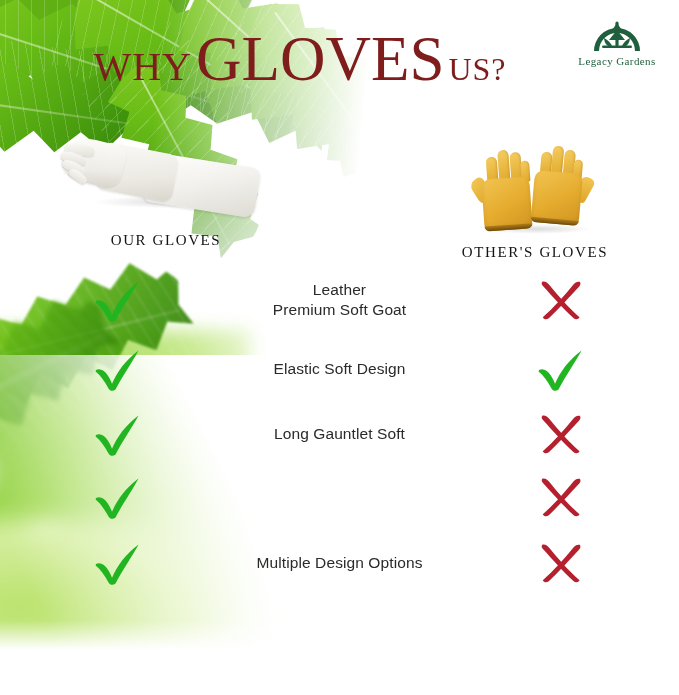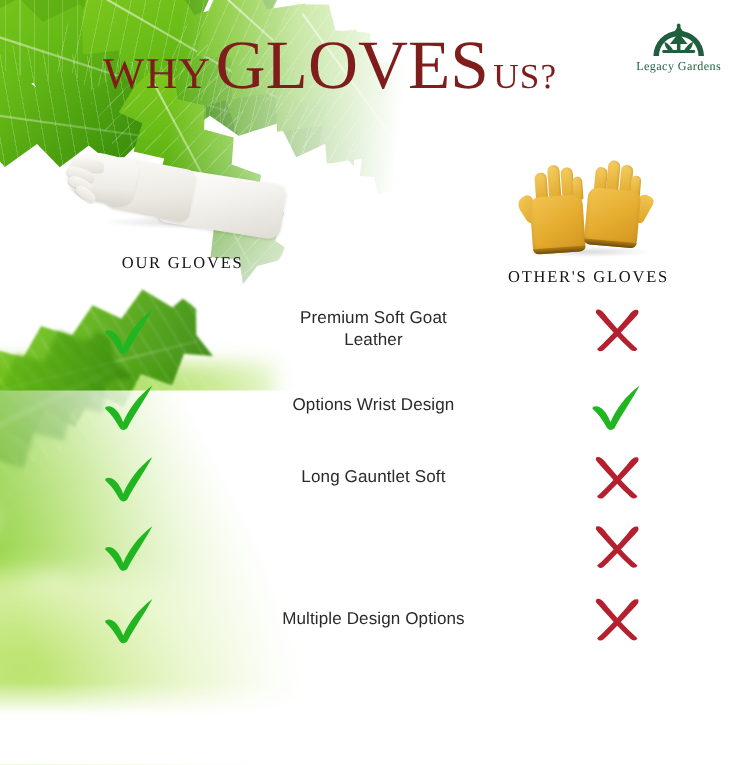--- a/index.html
+++ b/index.html
@@ -308,38 +308,38 @@
 
 
   <div class="table" id="compare-table">
       <div class="row" style="position: absolute; left: 0px; top: 19px; width: 679px; height: 0px; display: flex; align-items: center;">
         <div class="cell-mark">
           <svg width="52" height="46" viewBox="0 0 52 46">
             <path d="M4 24 C8 22 12 24 15.5 29 C17.5 32 18.8 34.6 20 37.8 C25 26 33.5 14.2 46.5 4.5 C40.5 16 30.5 30 23.5 43.5 C21 45.6 18 45.2 16.5 42.5 C12.5 35.5 8.5 29.5 3.6 25.6 Z" fill="#22b522"></path>
           </svg>
         </div>
         <div class="cell-feat">
+          <span class="feat-line">Leather</span>
           <span class="feat-line">Premium Soft Goat</span>
-          <span class="feat-line">Leather</span>
         </div>
         <div class="cell-mark-right">
           <svg width="48" height="44" viewBox="0 0 48 44">
             <path d="M5.5 3.5 C8.5 3 10.5 4.6 12.6 7.2 C20.5 17 31.5 29.5 42.5 39.2 C41.2 41.6 38.6 41.8 36.4 40 C26.6 31 15.2 18.2 6.2 8.2 C4.4 6.6 4.2 5 5.5 3.5 Z" fill="#b5202e"></path>
             <path d="M42.8 3.8 C44 5.4 43.6 7.2 41.8 9 C32.6 18.8 21.4 31.2 11.8 40.2 C9.6 41.9 7 41.6 5.8 39.2 C16.6 29.6 27.8 17.2 35.6 7.4 C37.6 4.8 39.8 3.2 42.8 3.8 Z" fill="#b5202e"></path>
           </svg>
         </div>
       </div>
       <div class="row" style="position: absolute; left: 0px; top: 88px; width: 679px; height: 0px; display: flex; align-items: center;">
         <div class="cell-mark">
           <svg width="52" height="46" viewBox="0 0 52 46">
             <path d="M4 24 C8 22 12 24 15.5 29 C17.5 32 18.8 34.6 20 37.8 C25 26 33.5 14.2 46.5 4.5 C40.5 16 30.5 30 23.5 43.5 C21 45.6 18 45.2 16.5 42.5 C12.5 35.5 8.5 29.5 3.6 25.6 Z" fill="#22b522"></path>
           </svg>
         </div>
         <div class="cell-feat">
-          <span class="feat-line">Options Wrist Design</span>
+          <span class="feat-line">Elastic Soft Design</span>
         </div>
         <div class="cell-mark-right">
           <svg width="52" height="46" viewBox="0 0 52 46">
             <path d="M4 24 C8 22 12 24 15.5 29 C17.5 32 18.8 34.6 20 37.8 C25 26 33.5 14.2 46.5 4.5 C40.5 16 30.5 30 23.5 43.5 C21 45.6 18 45.2 16.5 42.5 C12.5 35.5 8.5 29.5 3.6 25.6 Z" fill="#22b522"></path>
           </svg>
         </div>
       </div>
       <div class="row" style="position: absolute; left: 0px; top: 153px; width: 679px; height: 0px; display: flex; align-items: center;">
         <div class="cell-mark">
           <svg width="52" height="46" viewBox="0 0 52 46">

